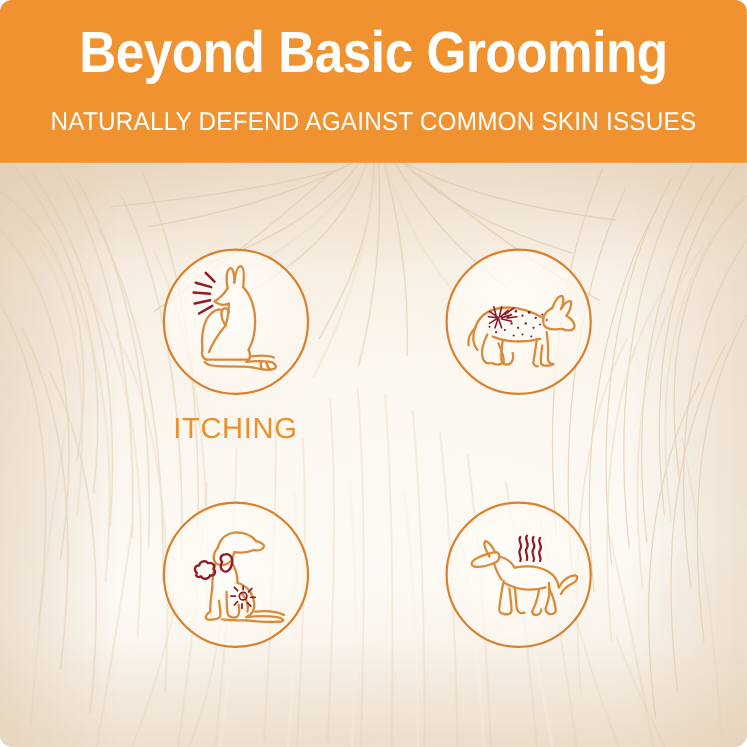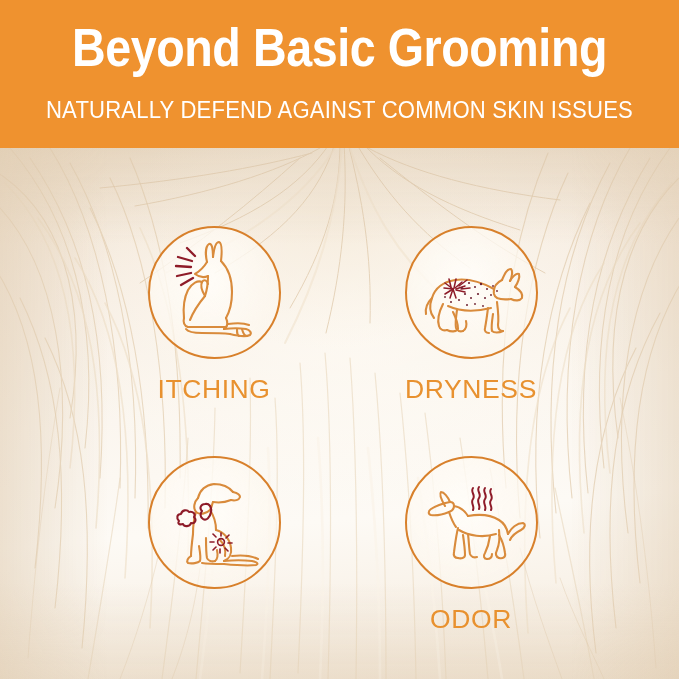--- a/index.html
+++ b/index.html
@@ -9,20 +9,21 @@
   }
   body {
     font-family: "Liberation Sans", sans-serif;
   }
   .canvas {
     position: relative;
     width: 679px;
     height: 679px;
     overflow: hidden;
     background: #f3e6d6;
+    border-radius: 11px;
   }
 
   
   .header {
     position: absolute;
     left: 0;
     top: 0;
     width: 679px;
     height: 148px;
     background: #ef922f;
@@ -340,21 +341,20 @@
             <circle cx="60" cy="77" r="1"></circle>
             <circle cx="68" cy="76" r="0.9"></circle>
             <circle cx="76" cy="78" r="0.9"></circle>
             <circle cx="44" cy="74" r="1"></circle>
             <circle cx="38" cy="69" r="0.9"></circle>
             <circle cx="90" cy="63" r="0.9"></circle>
             <circle cx="55" cy="60" r="1"></circle>
           </g>
         </svg>
       </div>
-      <div class="label">DRYNESS</div>
     </div>
 
     <div class="cell cell-2">
       <div class="circle">
         <svg viewBox="0 0 133 133">
           <g fill="none" stroke="#d98b3c" stroke-width="2.1" stroke-linecap="round" stroke-linejoin="round">
 
             <path d="M48 40 C 50 32, 56 27, 64 26 C 72 26, 79 29, 83 34"></path>
             <path d="M83 34 C 87 35, 90 37, 90 39 C 89 42, 85 43, 81 42"></path>
             <path d="M81 42 C 76 44, 69 45, 63 44"></path>
@@ -427,17 +427,16 @@
           </g>
 
           <g fill="none" stroke="#8e1b28" stroke-width="2" stroke-linecap="round">
             <path d="M66 30 C 63 34, 69 37, 66 41 C 63 45, 68 48, 66 52"></path>
             <path d="M72 29 C 69 33, 75 36, 72 40 C 69 44, 74 47, 72 51"></path>
             <path d="M78 30 C 75 34, 81 37, 78 41 C 75 45, 80 48, 78 52"></path>
             <path d="M84 31 C 81 35, 87 38, 84 42 C 81 46, 86 48, 84 52"></path>
           </g>
         </svg>
       </div>
-      <div class="label">ODOR</div>
     </div>
 
   </div>
 </div>
 
 </body></html>

